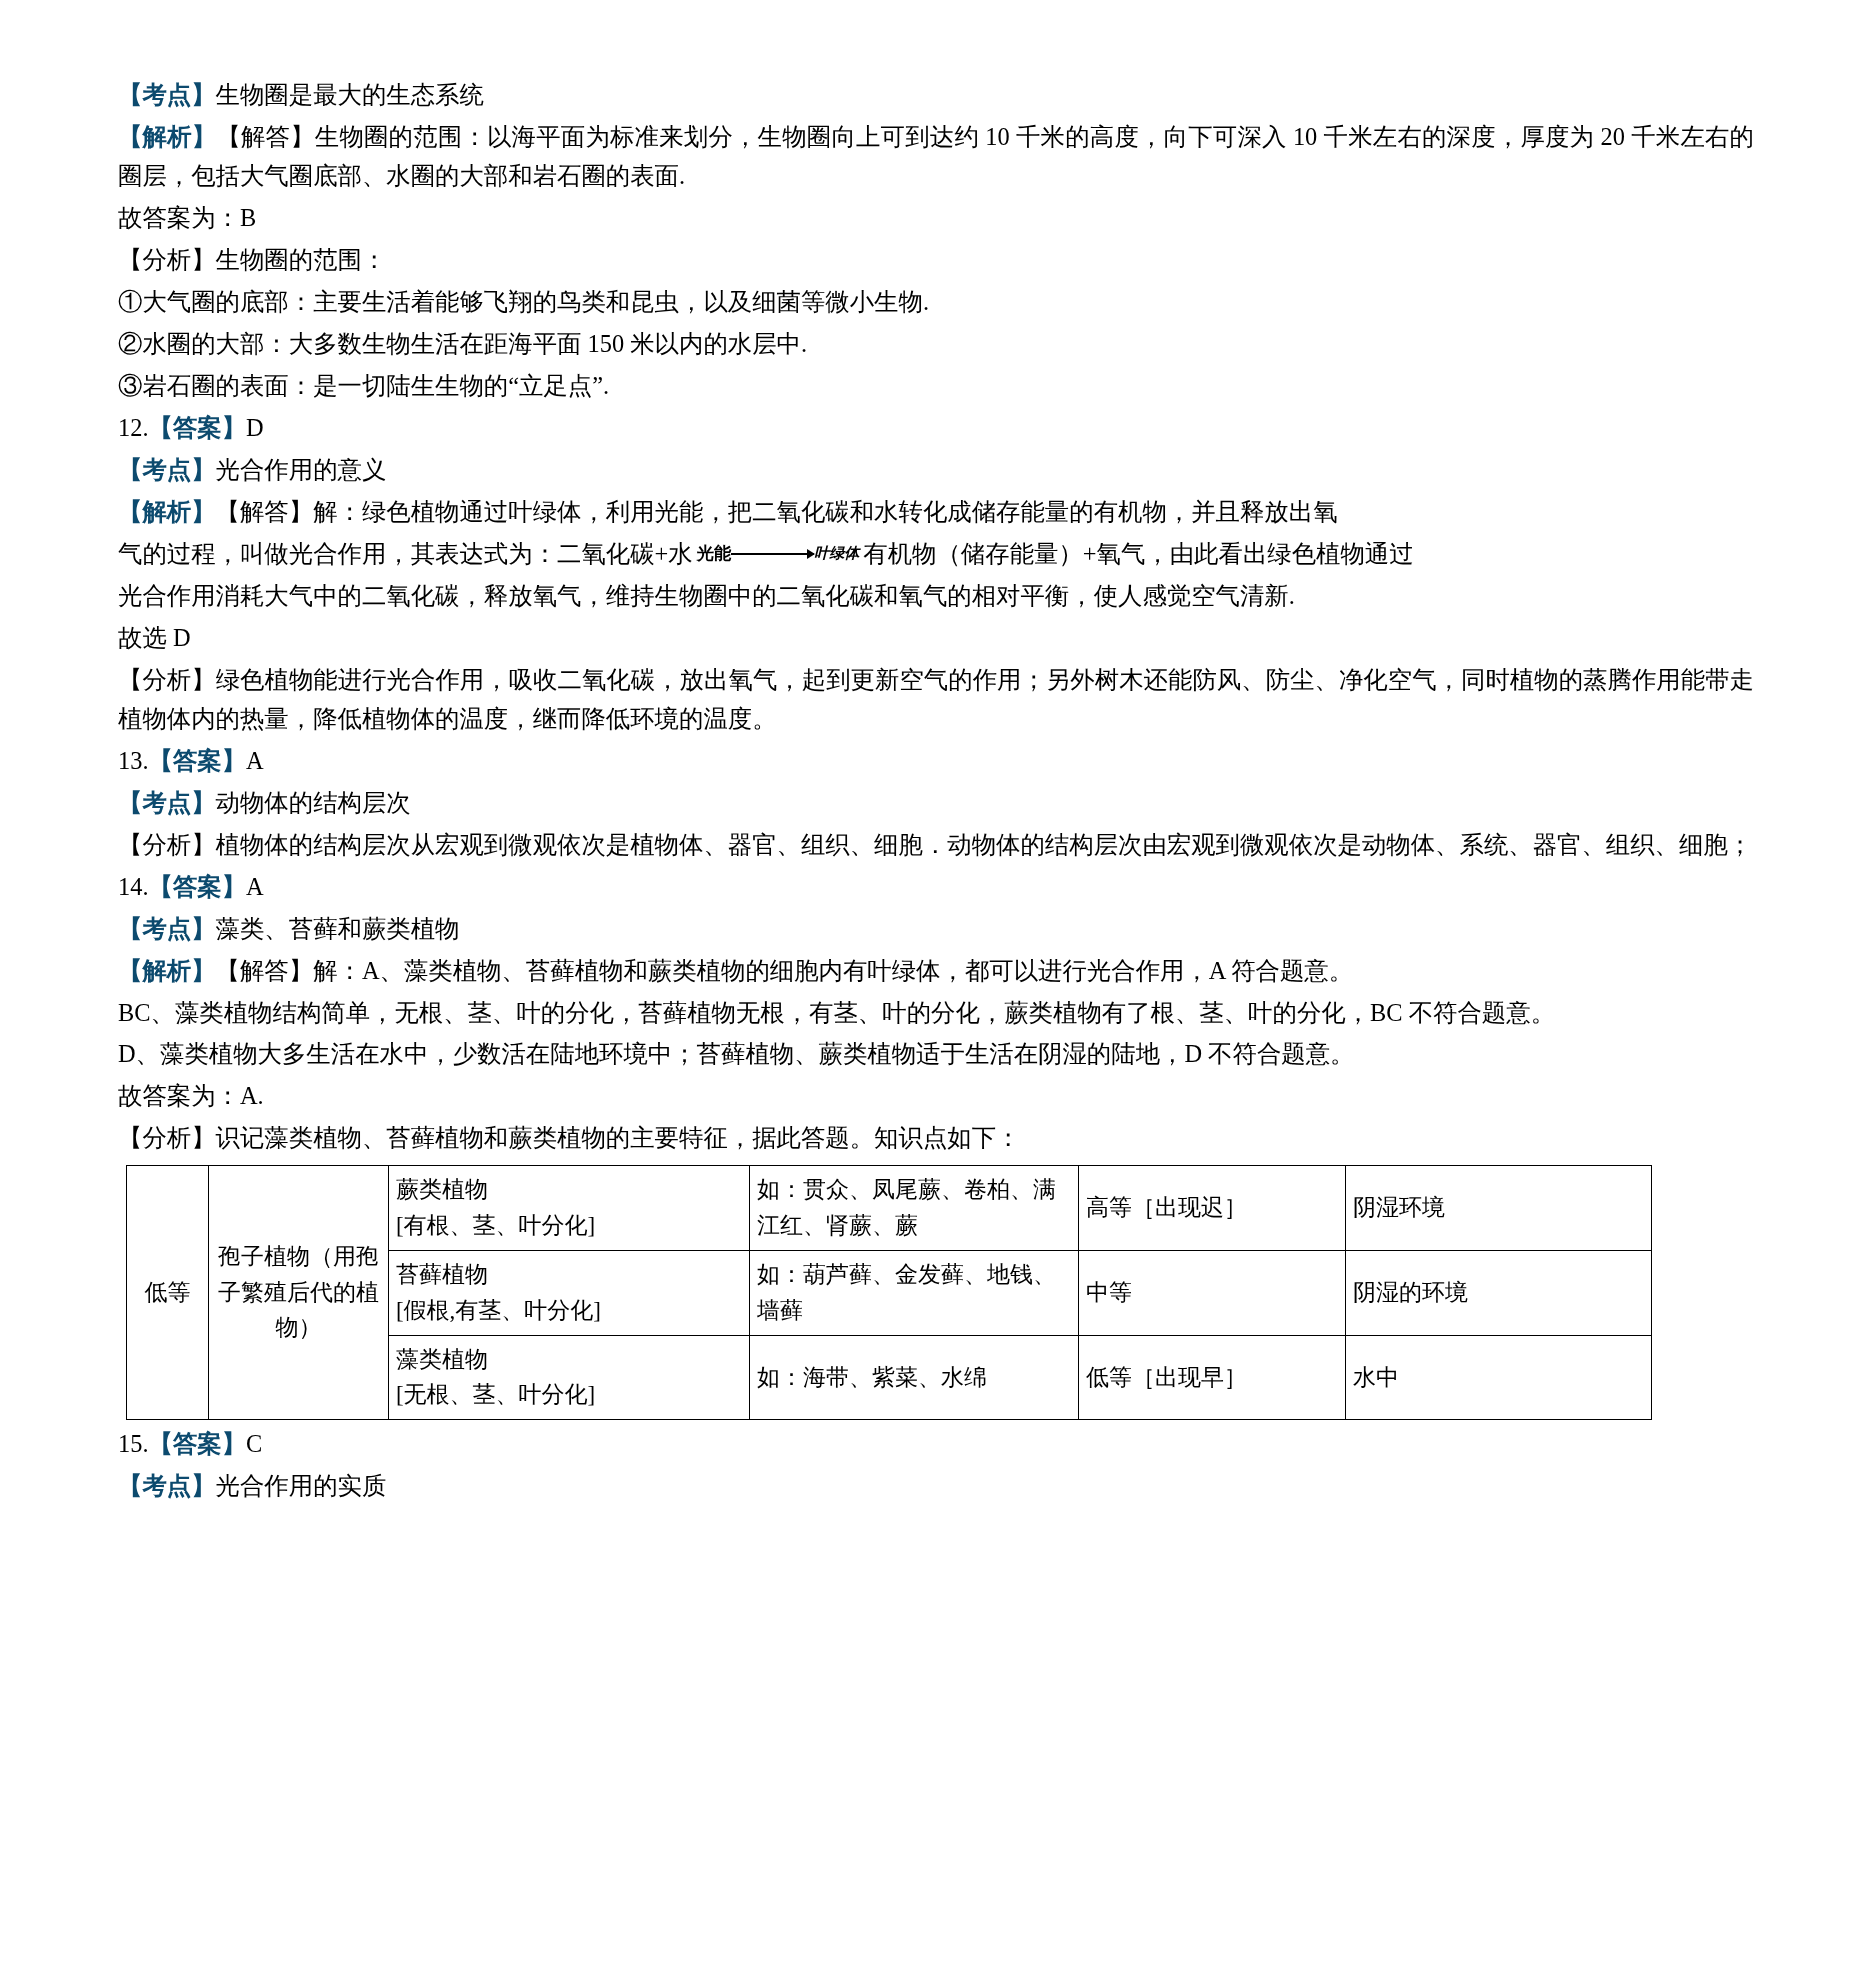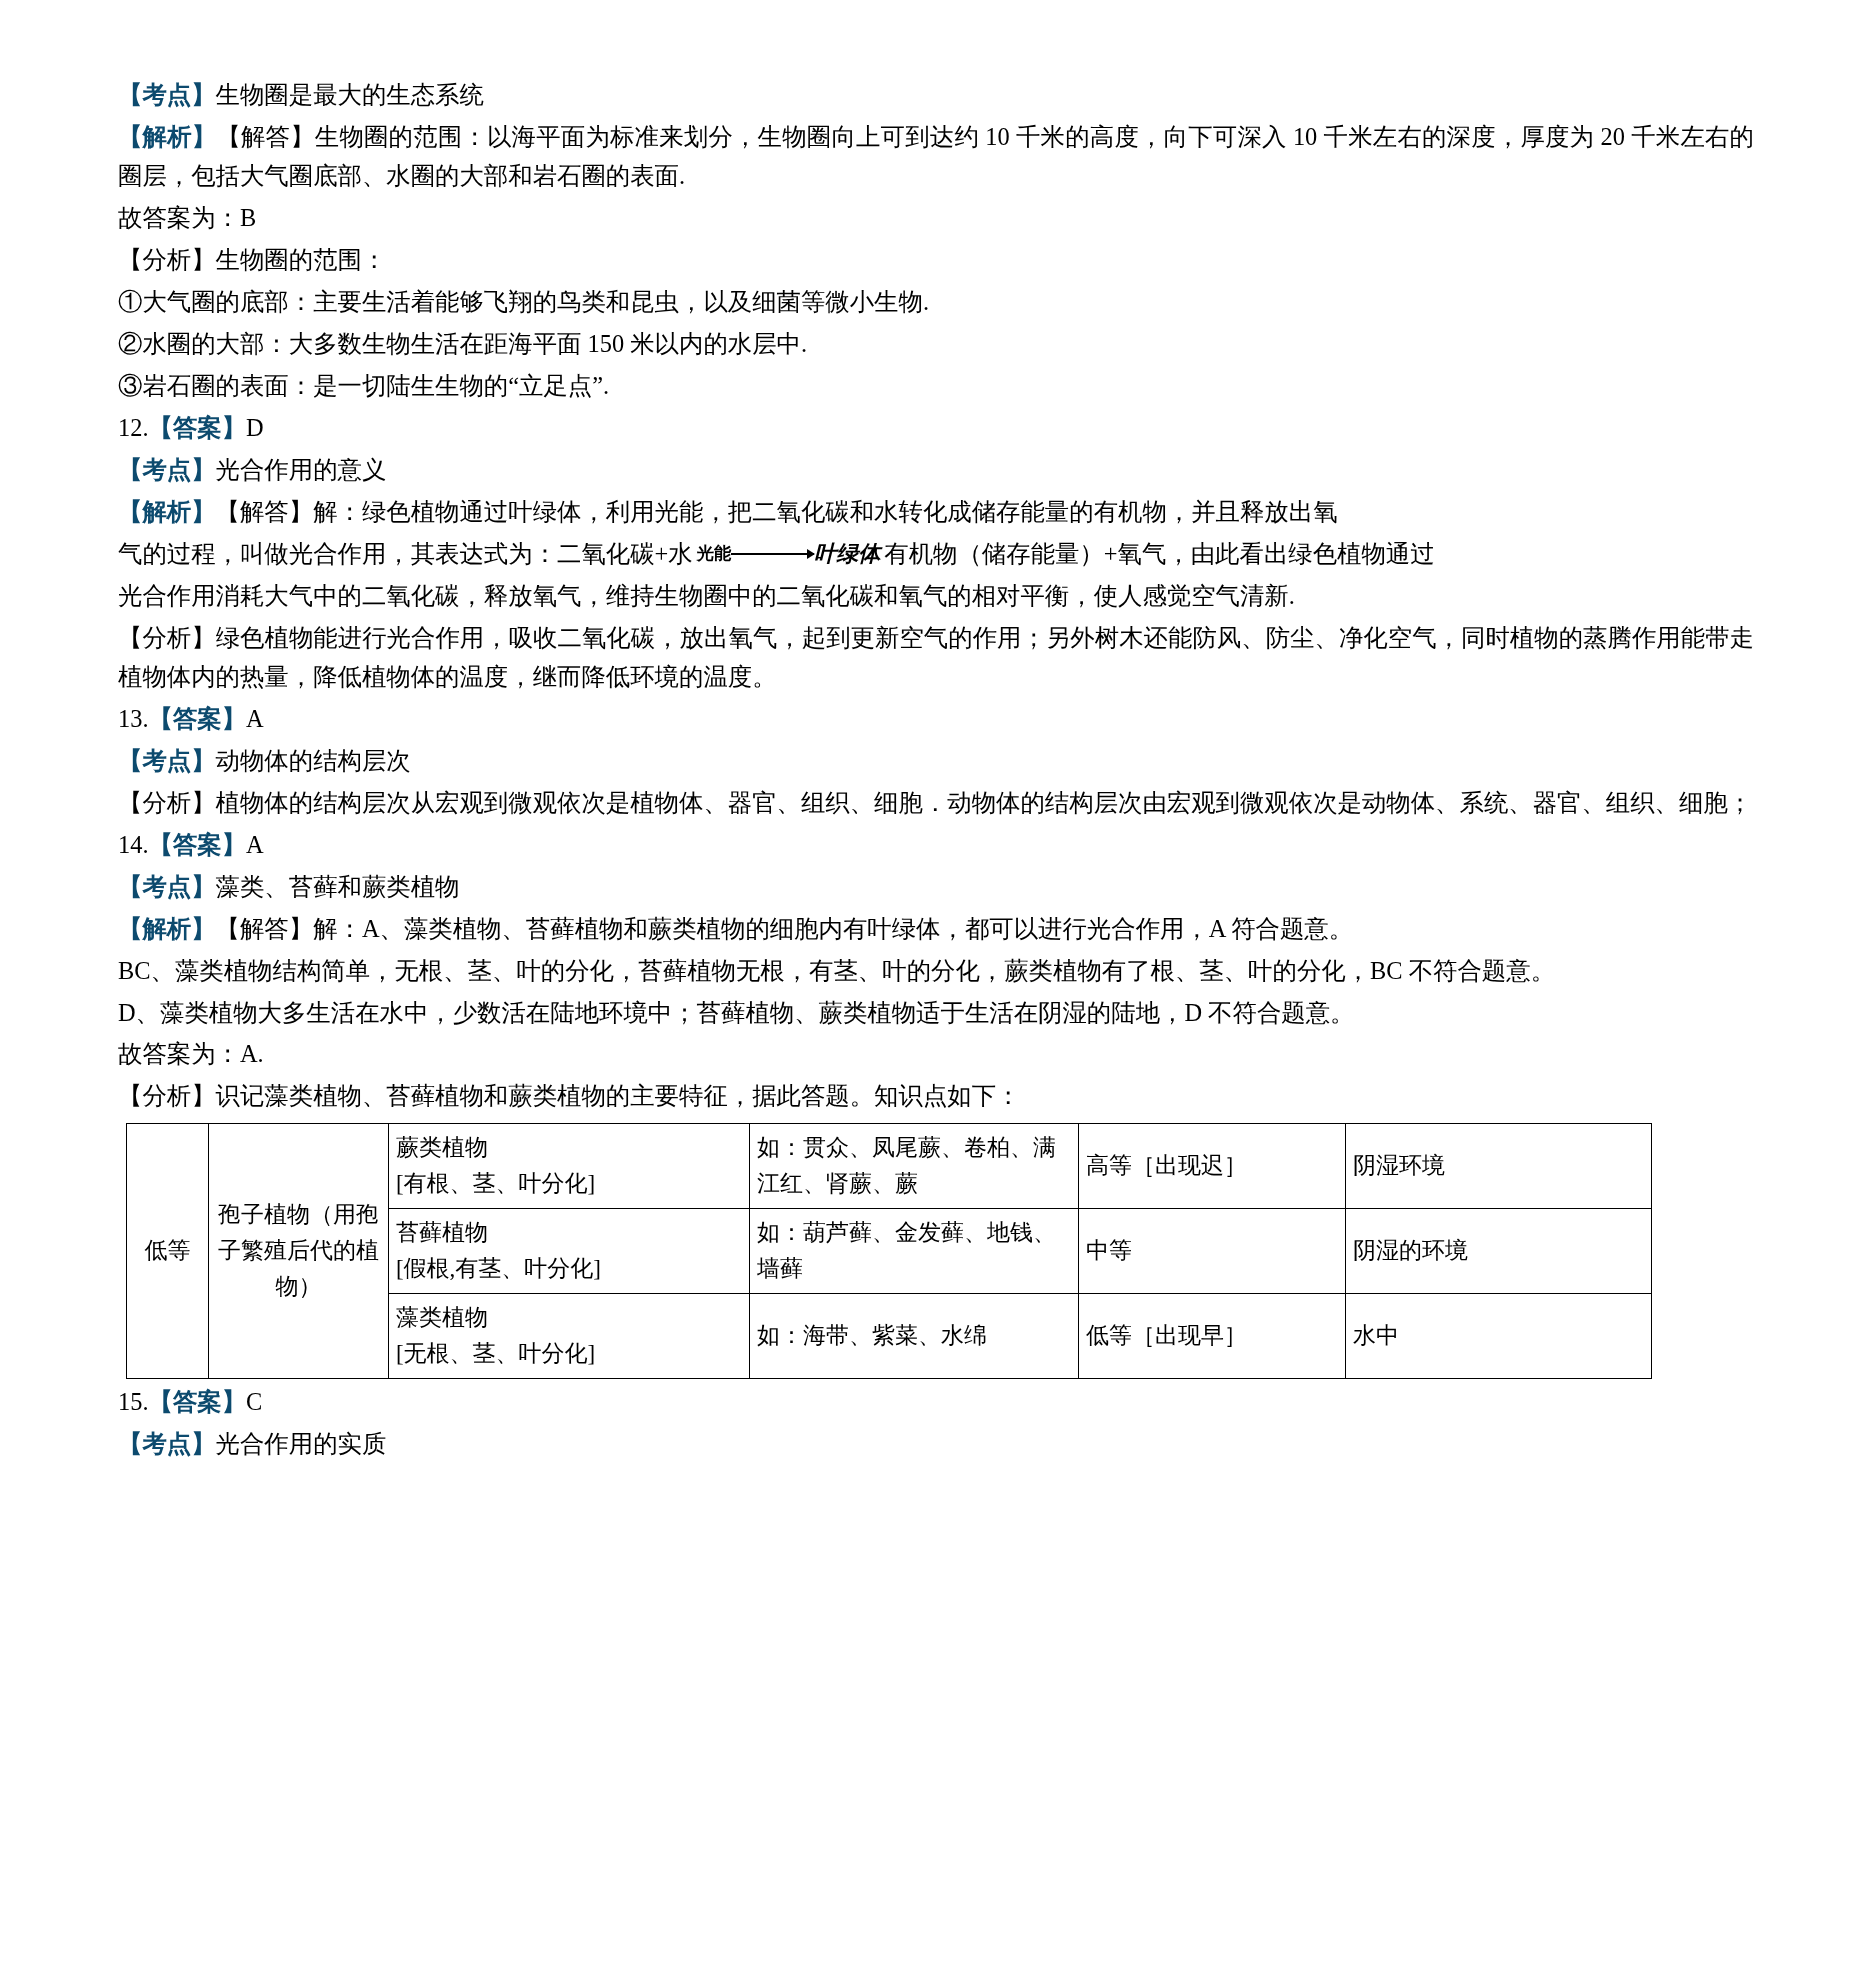--- a/index.html
+++ b/index.html
@@ -47,21 +47,21 @@
     position: relative;
     top: -2.4px;
   }
   .arrow-top {
     font-size: 17.3px;
     line-height: 1.05;
     font-weight: bold;
     font-family: "Liberation Serif", serif;
   }
   .arrow-bottom {
-    font-size: 22px;
+    font-size: 15px;
     line-height: 1.05;
     font-weight: bold;
     font-style: italic;
     font-family: Liberation Serif, serif;
   }
   .arrow-line {
     width: 83px;
     height: 1.6px;
     background: #000;
     position: relative;
@@ -125,20 +125,21 @@
   <p class="line"><span>气的过程，叫做光合作用，其表达式为：二氧化碳+水</span><span class="formula-wrap">
         <span class="arrow-block">
           <span class="arrow-top">光能</span>
           <span class="arrow-line"></span>
           <span class="arrow-bottom">叶绿体</span>
         </span>
       </span><span>有机物（储存能量）+氧气，由此看出绿色植物通过</span></p>
 
   <p class="line"><span>光合作用消耗大气中的二氧化碳，释放氧气，维持生物圈中的二氧化碳和氧气的相对平衡，使人感觉空气清新.</span></p>
 
+  <p class="line"><span>故选 D</span></p>
 
   <p class="line"><span>【分析】绿色植物能进行光合作用，吸收二氧化碳，放出氧气，起到更新空气的作用；另外树木还能防风、防尘、净化空气，同时植物的蒸腾作用能带走植物体内的热量，降低植物体的温度，继而降低环境的温度。</span></p>
 
   <p class="line"><span class="qnum">13.</span><span class="tag">【答案】</span><span>A</span></p>
 
   <p class="line"><span class="tag">【考点】</span><span>动物体的结构层次</span></p>
 
 
   <p class="line"><span>【分析】植物体的结构层次从宏观到微观依次是植物体、器官、组织、细胞．动物体的结构层次由宏观到微观依次是动物体、系统、器官、组织、细胞；</span></p>
 

